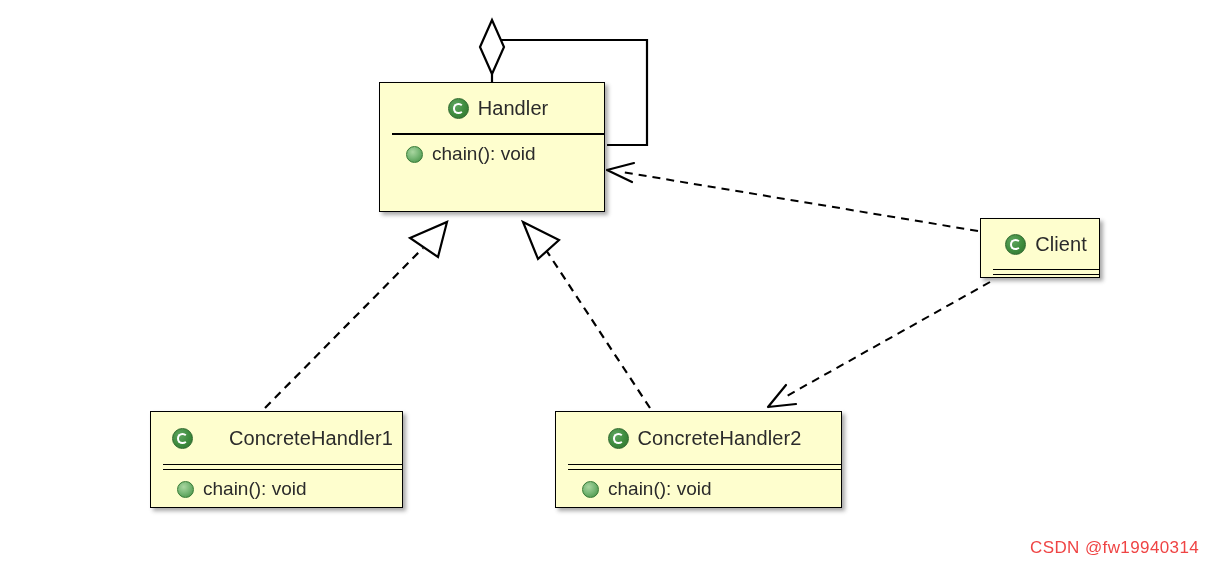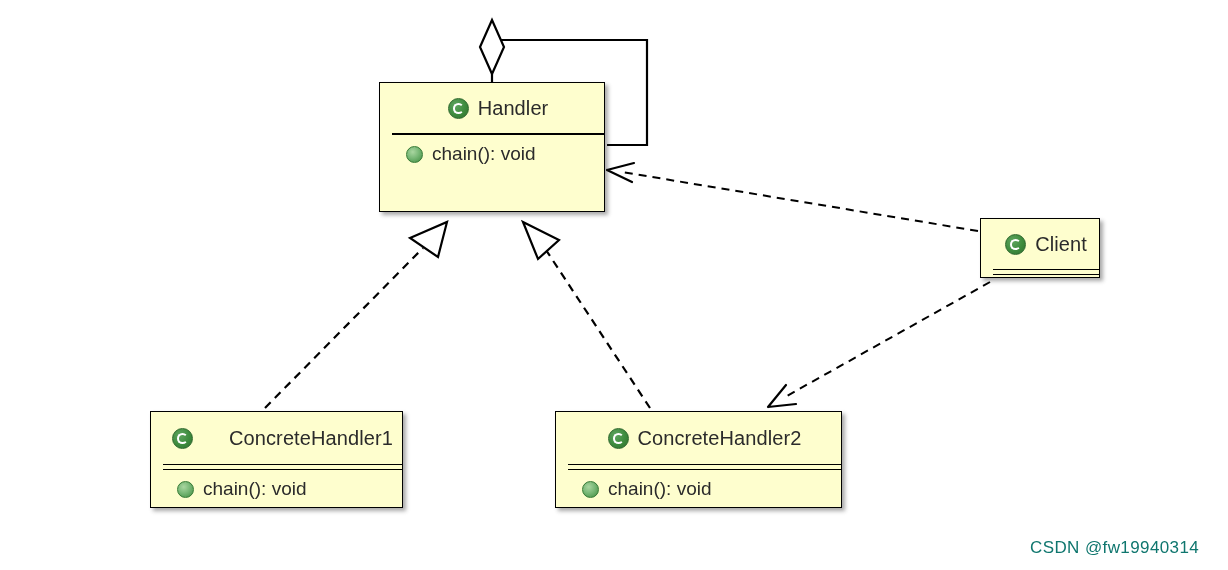--- a/index.html
+++ b/index.html
@@ -118,21 +118,21 @@
     width: 2px; height: 8px;
   }
   .ic-field::after {
     left: 2px; top: 5px;
     width: 8px; height: 2px;
   }
 
   
   #watermark {
     position: absolute;
-    color: #0f766e;
+    color: #ef4444;
     font-size: 17px;
     letter-spacing: 0.4px;
     white-space: nowrap;
     z-index: 2;
   }
 </style>
 </head>
 <body>
 
 <div id="canvas">

